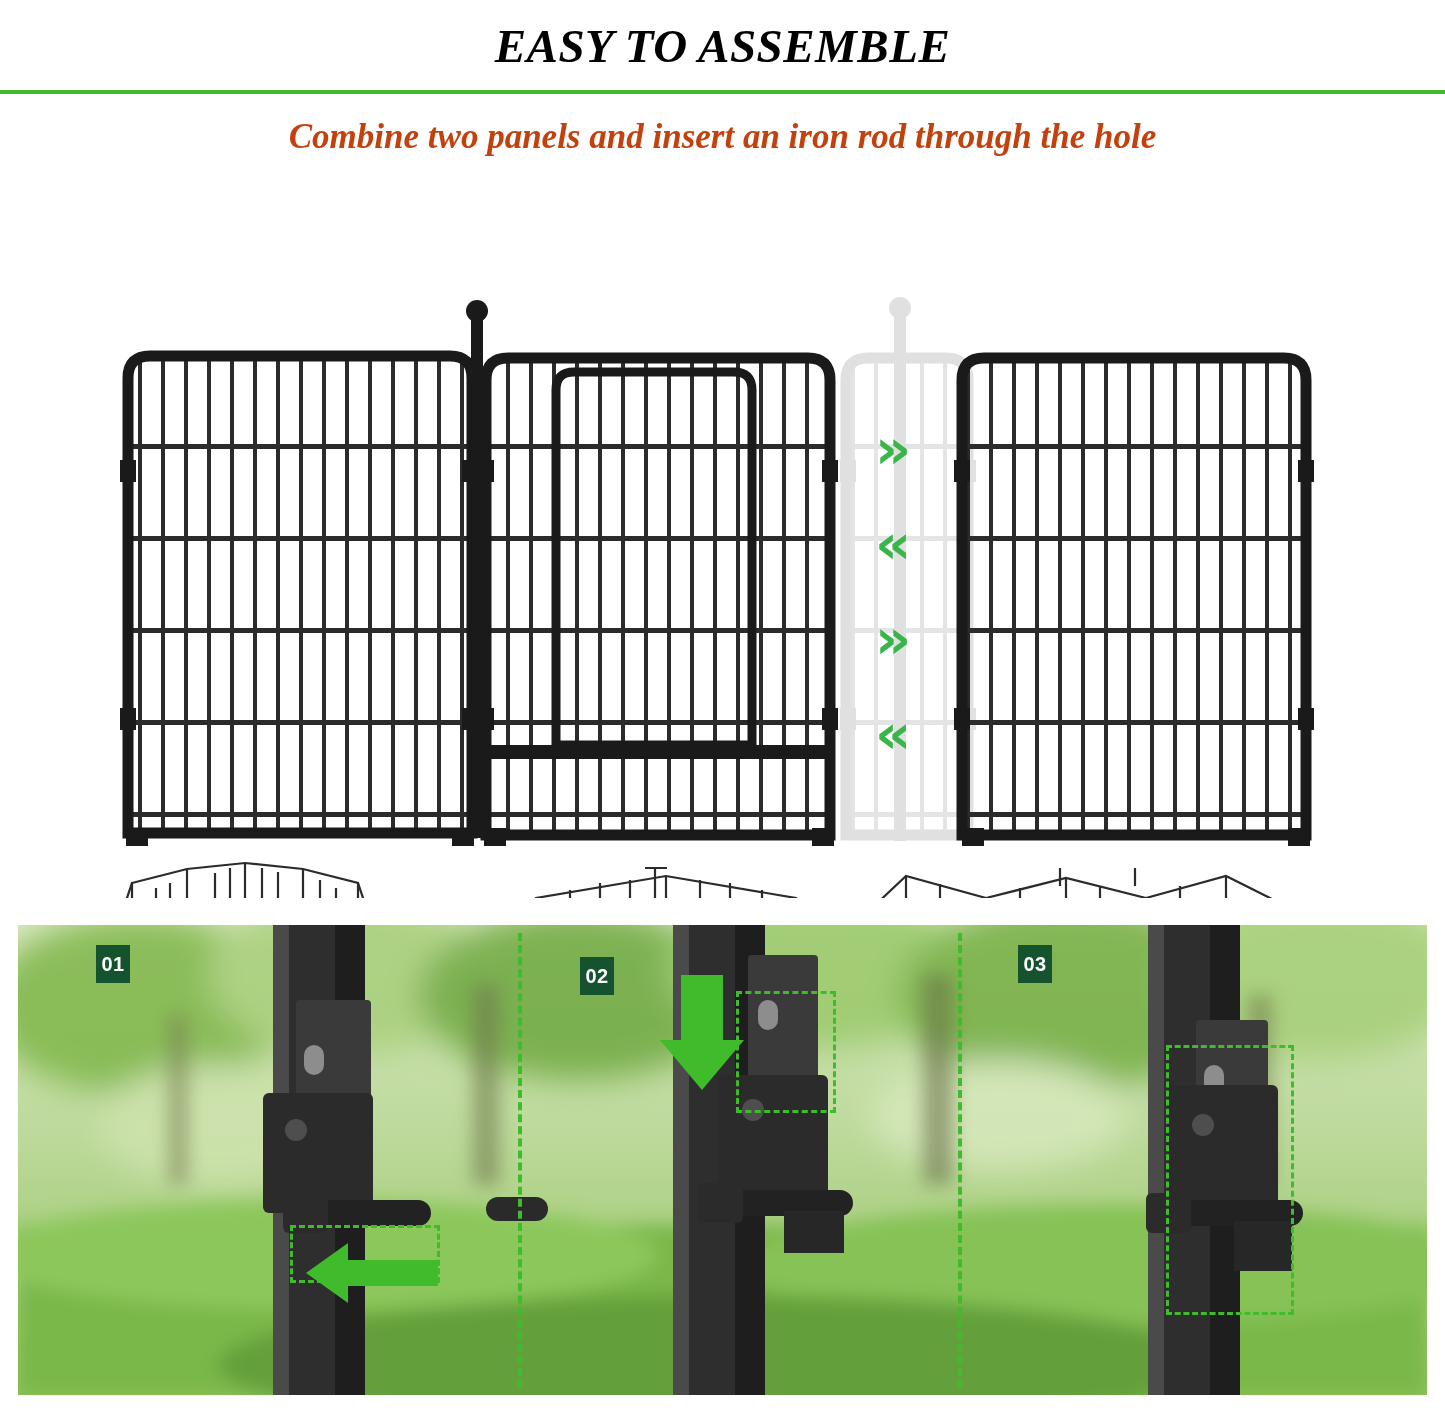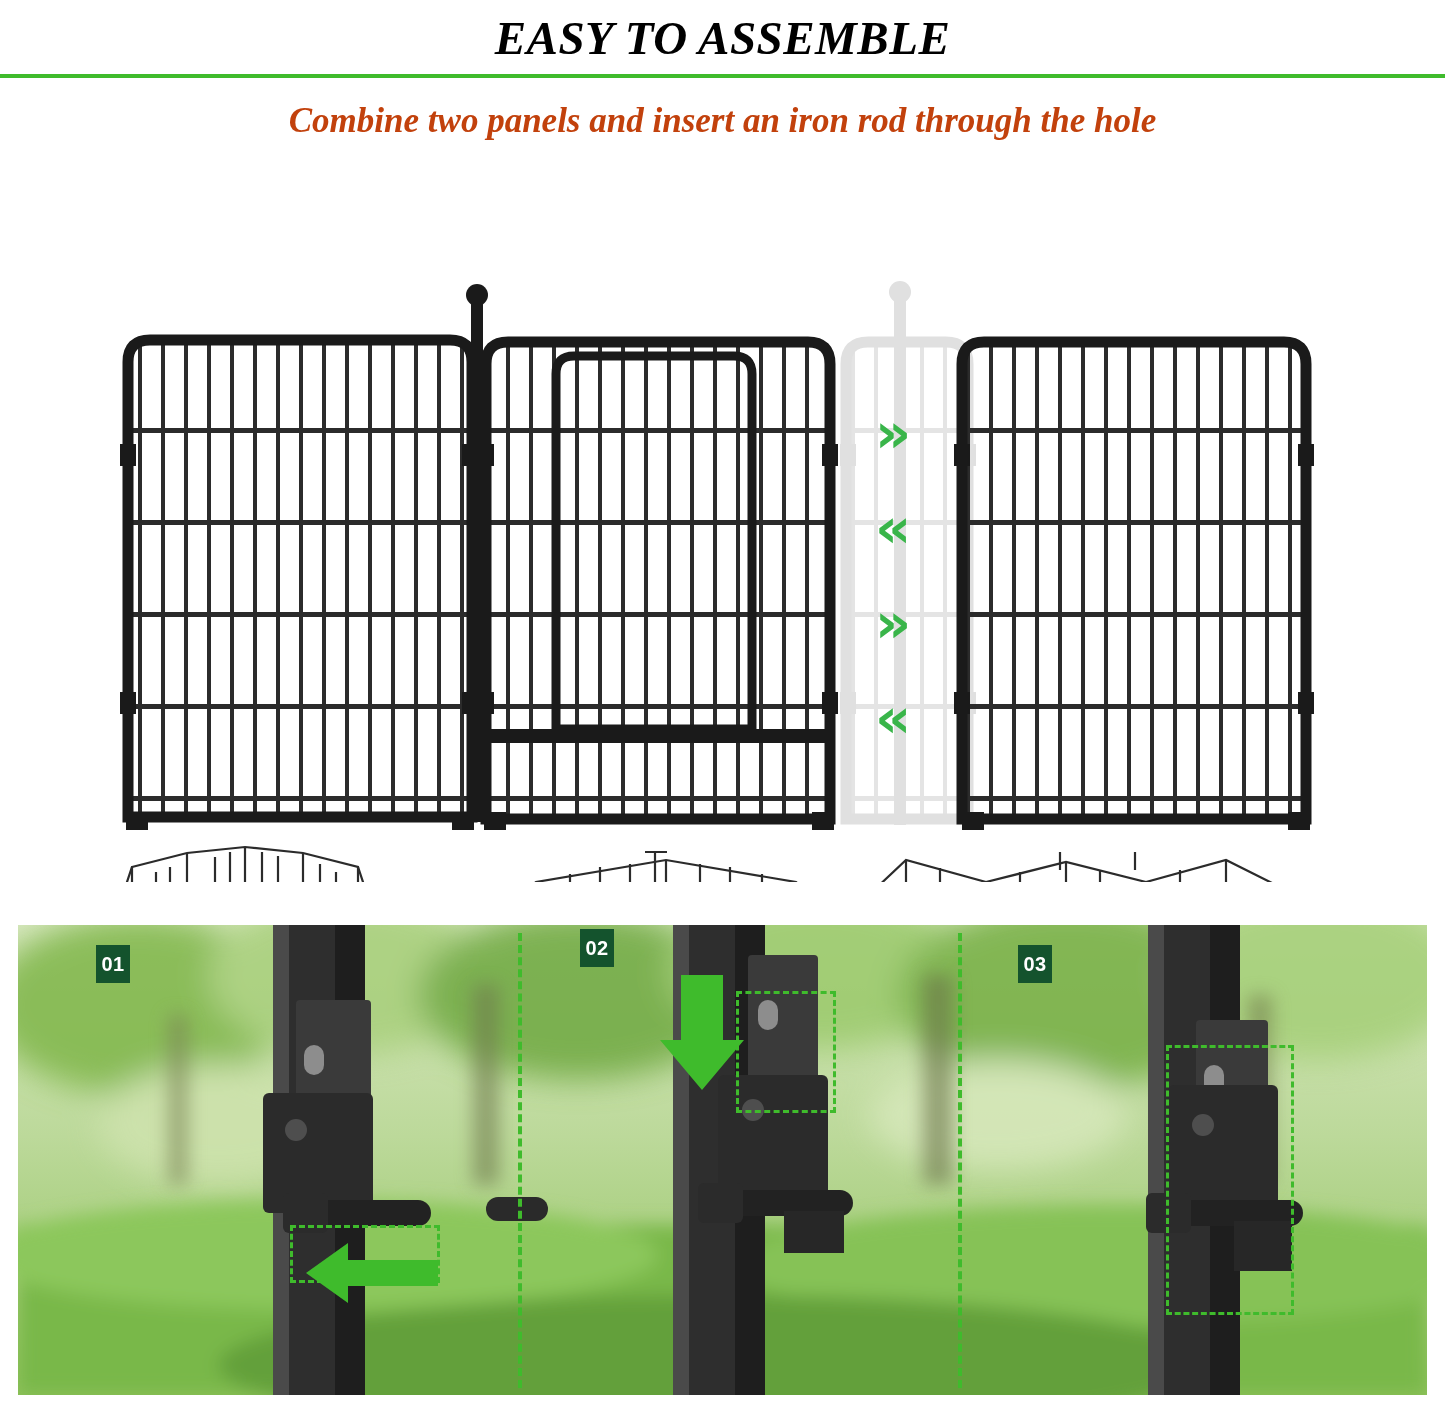--- a/index.html
+++ b/index.html
@@ -22,21 +22,21 @@
     padding-top: 2px;
   }
   .title {
     font-family: "Liberation Serif", serif;
     font-weight: bold;
     font-style: italic;
     font-size: 47px;
     letter-spacing: 0.5px;
     color: #000;
     line-height: 56px;
-    margin: 8px;
+    margin: 16px;
   }
   .green-rule {
     width: 100%;
     height: 4px;
     background: #3fbb2c;
     margin-top: 8px;
   }
   .subtitle {
     font-family: "Liberation Serif", serif;
     font-weight: bold;
@@ -351,15 +351,15 @@
   </svg>
 
   <div class="divider-dash" style="left:500px;"></div>
   <div class="divider-dash" style="left:940px;"></div>
 
   <div class="dash-box" style="left:272px; top:300px; width:150px; height:58px;"></div>
   <div class="dash-box" style="left:718px; top:66px; width:100px; height:122px;"></div>
   <div class="dash-box" style="left:1148px; top:120px; width:128px; height:270px;"></div>
 
   <div class="step-badge" style="left:78px; top:20px;">01</div>
-  <div class="step-badge" style="left:562px; top:4px;">02</div>
+  <div class="step-badge" style="left:562px; top:32px;">02</div>
   <div class="step-badge" style="left:1000px; top:20px;">03</div>
 </div>
 
 </body></html>

